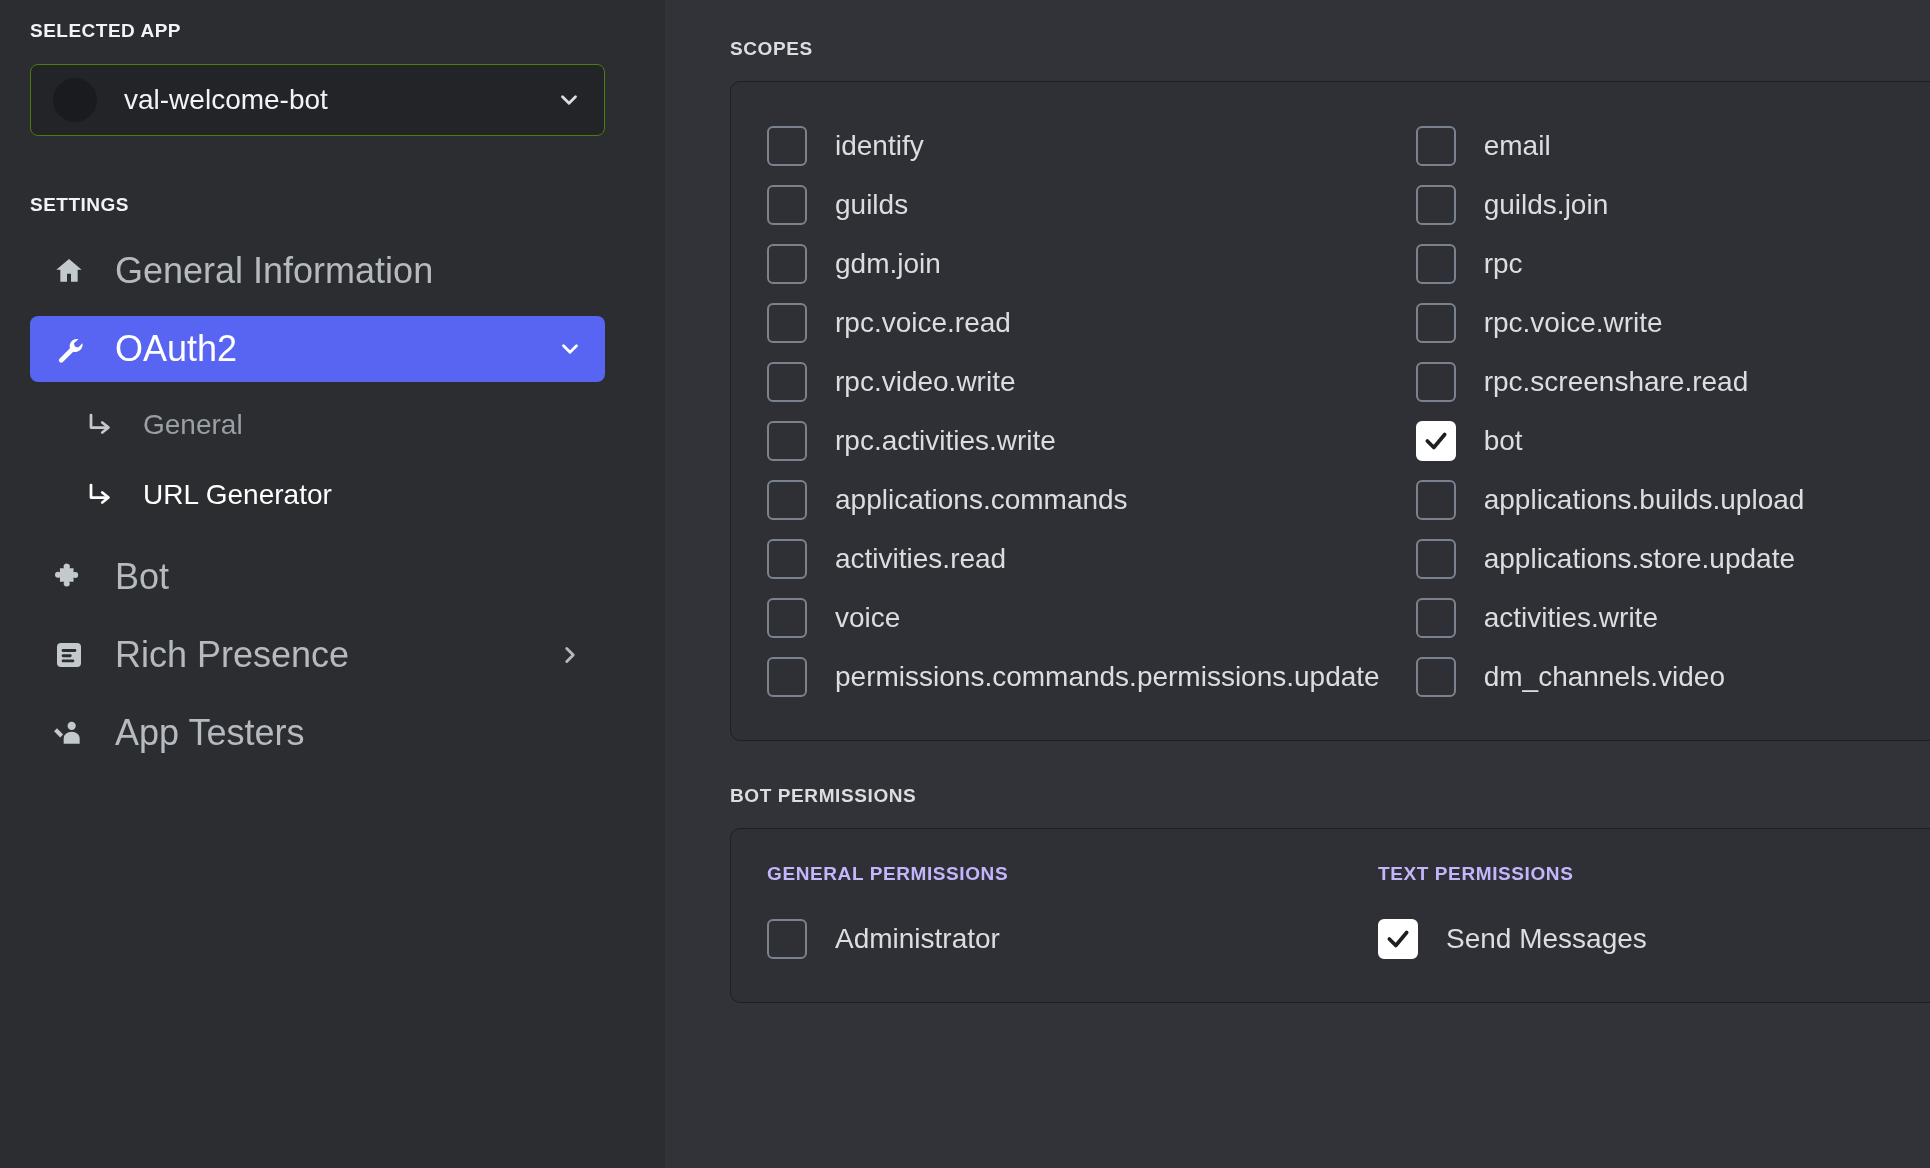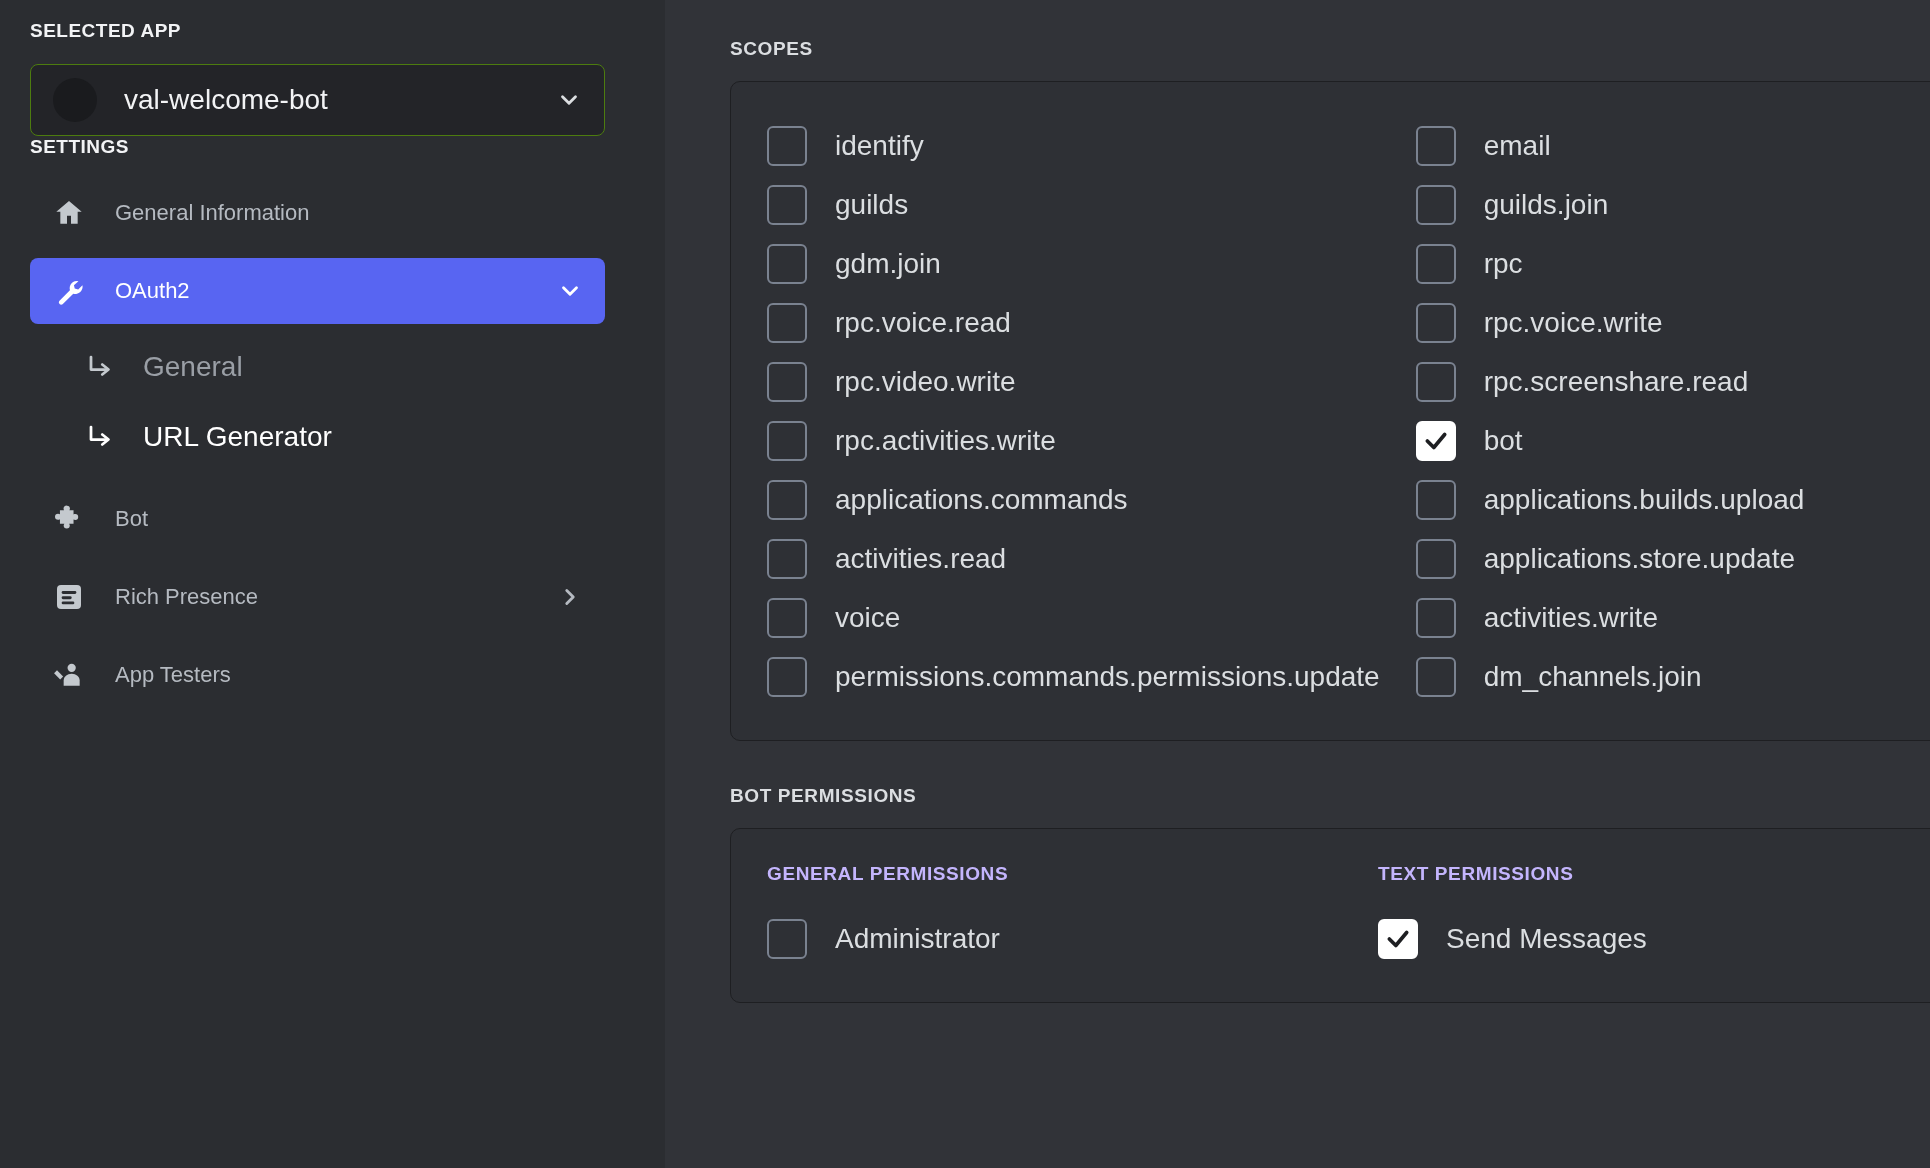--- a/index.html
+++ b/index.html
@@ -73,20 +73,21 @@
   }
 
   .chevron-down {
     width: 26px;
     height: 26px;
     flex: 0 0 26px;
     color: #dbdee1;
   }
 
   .settings-label {
+    margin-top: 58px;
     font-size: 19px;
     font-weight: bold;
     letter-spacing: 0.5px;
     color: #f2f3f5;
     text-transform: uppercase;
   }
 
   .nav {
     margin-top: 22px;
   }
@@ -107,21 +108,21 @@
     height: 34px;
     flex: 0 0 34px;
     display: flex;
     align-items: center;
     justify-content: center;
     color: #c4c9ce;
   }
 
   .nav-item .nav-text {
     margin-left: 29px;
-    font-size: 22px;
+    font-size: 36px;
     white-space: nowrap;
     flex: 1;
   }
 
   .nav-item.active {
     background: #5865f2;
     color: #ffffff;
   }
   .nav-item.active .nav-icon { color: #ffffff; }
 
@@ -446,21 +447,21 @@
             <div class="cb-row">
               <span class="cb"></span>
               <span class="cb-label">applications.store.update</span>
             </div>
             <div class="cb-row">
               <span class="cb"></span>
               <span class="cb-label">activities.write</span>
             </div>
             <div class="cb-row">
               <span class="cb"></span>
-              <span class="cb-label">dm_channels.join</span>
+              <span class="cb-label">dm_channels.video</span>
             </div>
           </div>
 
         </div>
       </div>
     </div>
 
     <div class="bot-perms-wrap">
       <div class="group-title">BOT PERMISSIONS</div>
 

